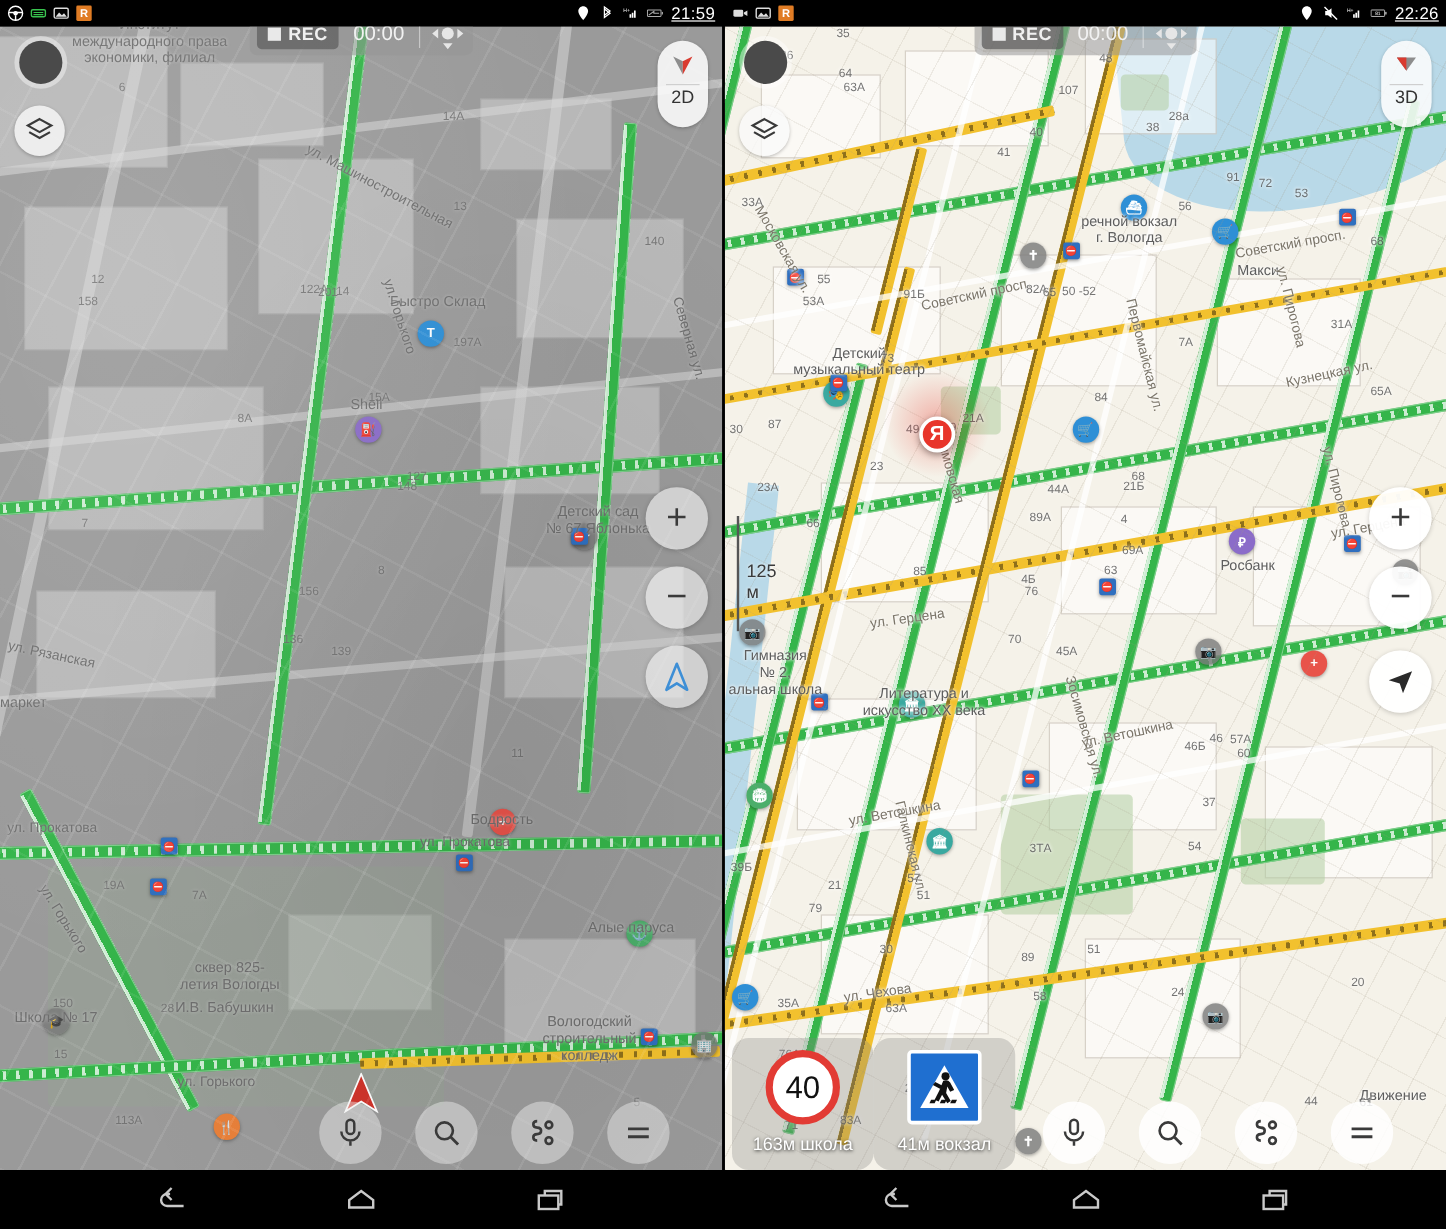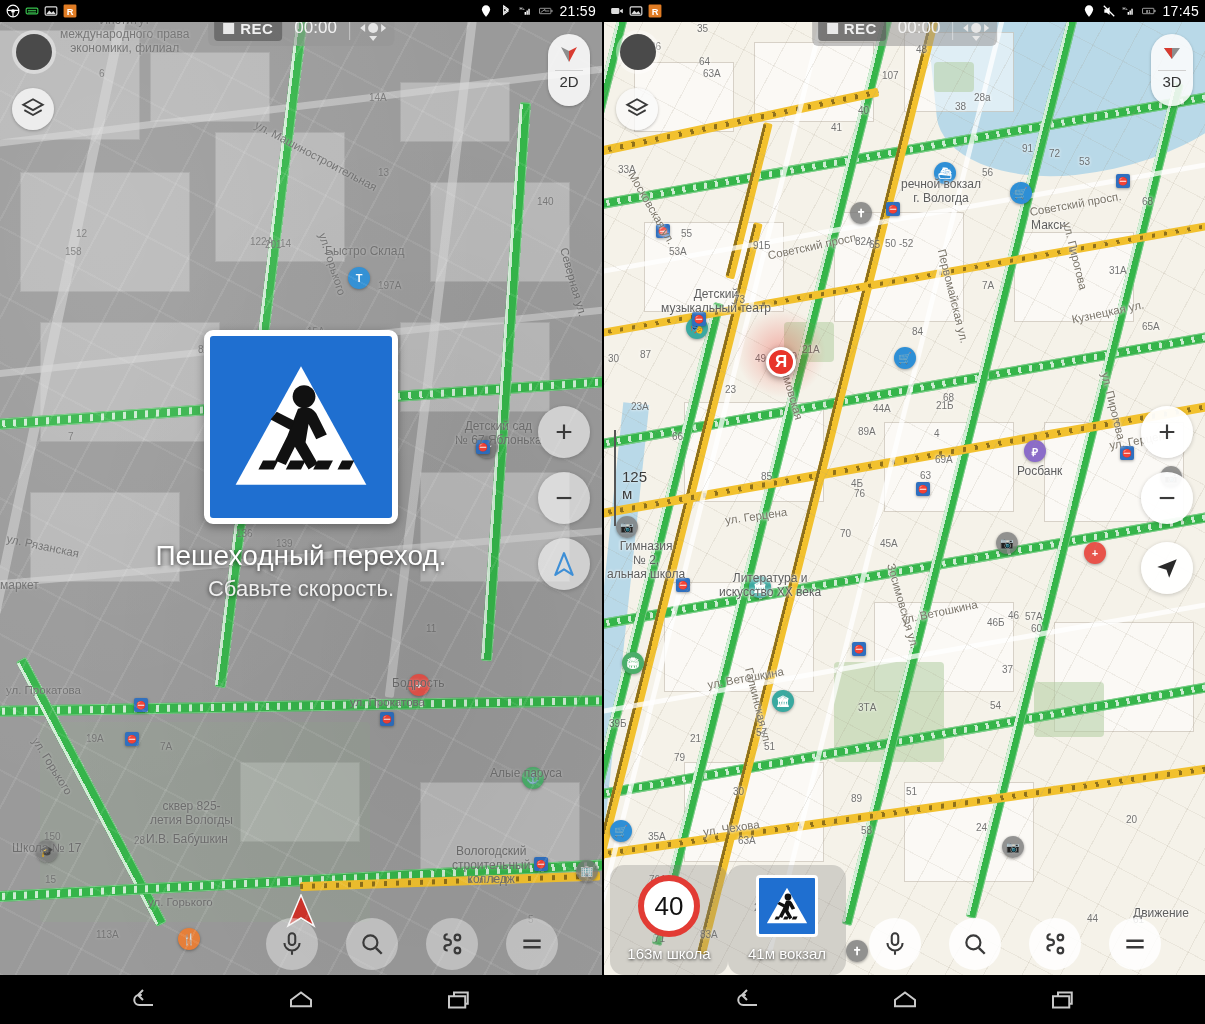--- a/index.html
+++ b/index.html
@@ -8,21 +8,21 @@
   .screen { position:relative; width:1205px; height:1024px; display:flex; }
 
   .panel { position:relative; width:602px; height:1024px; overflow:hidden; }
   .panel.right { width:603px; border-left:2px solid #000; }
 
   
   .statusbar { position:absolute; top:0; left:0; right:0; height:22px; background:#000;
                display:flex; align-items:center; padding:0 6px; z-index:40; }
   .sb-left { display:flex; align-items:center; gap:5px; }
   .sb-right { margin-left:auto; display:flex; align-items:center; gap:6px; }
-  .sb-clock { color:#fff; font-size:14px; letter-spacing:.3px; }
+  .sb-clock { color:#fff; font-size:14px; letter-spacing:.3px;text-decoration:underline; }
   .sb-ico { width:14px; height:14px; display:block; }
 
   
   .map { position:absolute; top:22px; left:0; right:0; bottom:49px; overflow:hidden; }
   .map.night { background:#9a9a9a; }
   .map.day   { background:#f5f2e9; }
 
   .map.night::after { content:""; position:absolute; inset:0;
       background:
         repeating-linear-gradient(118deg, rgba(255,255,255,.09) 0 2px, rgba(0,0,0,0) 2px 46px),
@@ -357,36 +357,20 @@
     </div>
     <div class="zoombtn" style="top:472px;">
       <span class="glyph">−</span>
     </div>
     <div class="zoombtn" style="top:538px;">
       <svg width="26" height="26" viewBox="0 0 24 24">
         <path d="M12 2 L20 22 L12 17 L4 22 Z" fill="none" stroke="#3e8fd6" stroke-width="2" stroke-linejoin="round"></path>
       </svg>
     </div>
 
-    <div class="alert-overlay">
-      <div class="sign-big">
-        <svg width="152" height="152" viewBox="0 0 100 100">
-          <path d="M50 10 L93 88 L7 88 Z" fill="#fff"></path>
-          <circle cx="52" cy="30" r="7.5" fill="#111"></circle>
-          <path d="M48 38 q8-3 12 3 l7 14 -7 3 -5-10 -2 12 8 14 -6 4 -9-15 -6 12 -7-3 8-16 z" fill="#111"></path>
-          <path d="M34 40 l12 6 -3 6 -13-7 z" fill="#111"></path>
-          <path d="M22 78 l10 0 3-6 -10 0 z" fill="#111"></path>
-          <path d="M40 78 l10 0 3-6 -10 0 z" fill="#111"></path>
-          <path d="M58 78 l10 0 3-6 -10 0 z" fill="#111"></path>
-          <path d="M74 78 l8 0 3-6 -8 0 z" fill="#111"></path>
-        </svg>
-      </div>
-      <div class="alert-t1">Пешеходный переход.</div>
-      <div class="alert-t2">Сбавьте скорость.</div>
-    </div>
 
 
     <div class="toolbar">
       <div class="tb-btn">
         <svg width="26" height="26" viewBox="0 0 24 24">
           <rect x="9" y="2" width="6" height="11" rx="3" fill="none" stroke="#3a3a3a" stroke-width="1.9"></rect>
           <path d="M5 11a7 7 0 0014 0M12 18v4" fill="none" stroke="#3a3a3a" stroke-width="1.9"></path>
         </svg>
       </div>
       <div class="tb-btn">
@@ -450,21 +434,21 @@
         </svg>
         <svg class="sb-ico" viewBox="0 0 30 24">
           <text x="1" y="9" font-size="9" fill="#fff" font-family="Liberation Sans, sans-serif">H+</text>
           <path d="M12 20h3v-6h-3zM16 20h3v-9h-3zM20 20h3v-13h-3z" fill="#fff"></path>
         </svg>
         <svg class="sb-ico" viewBox="0 0 26 14">
           <rect x="1" y="2" width="21" height="10" rx="1" fill="none" stroke="#ccc" stroke-width="1.4"></rect>
           <rect x="23" y="5" width="2" height="4" fill="#ccc"></rect>
           <text x="11.5" y="10" font-size="7.5" fill="#fff" text-anchor="middle" font-family="Liberation Sans, sans-serif">81</text>
         </svg>
-        <span class="sb-clock">17:45</span>
+        <span class="sb-clock">22:26</span>
       </div>
     </div>
 
     <div class="map day">
       <div class="water" style="left:330px;top:-30px;width:330px;height:180px;
            border-radius:0 0 60% 40%; transform:rotate(-6deg);"></div>
       <div class="water" style="left:-10px;top:380px;width:26px;height:560px;transform:rotate(6deg);"></div>
 
       <div class="blk" style="left:30px;top:40px;width:100px;height:70px;"></div>
       <div class="blk" style="left:150px;top:20px;width:120px;height:80px;"></div>

